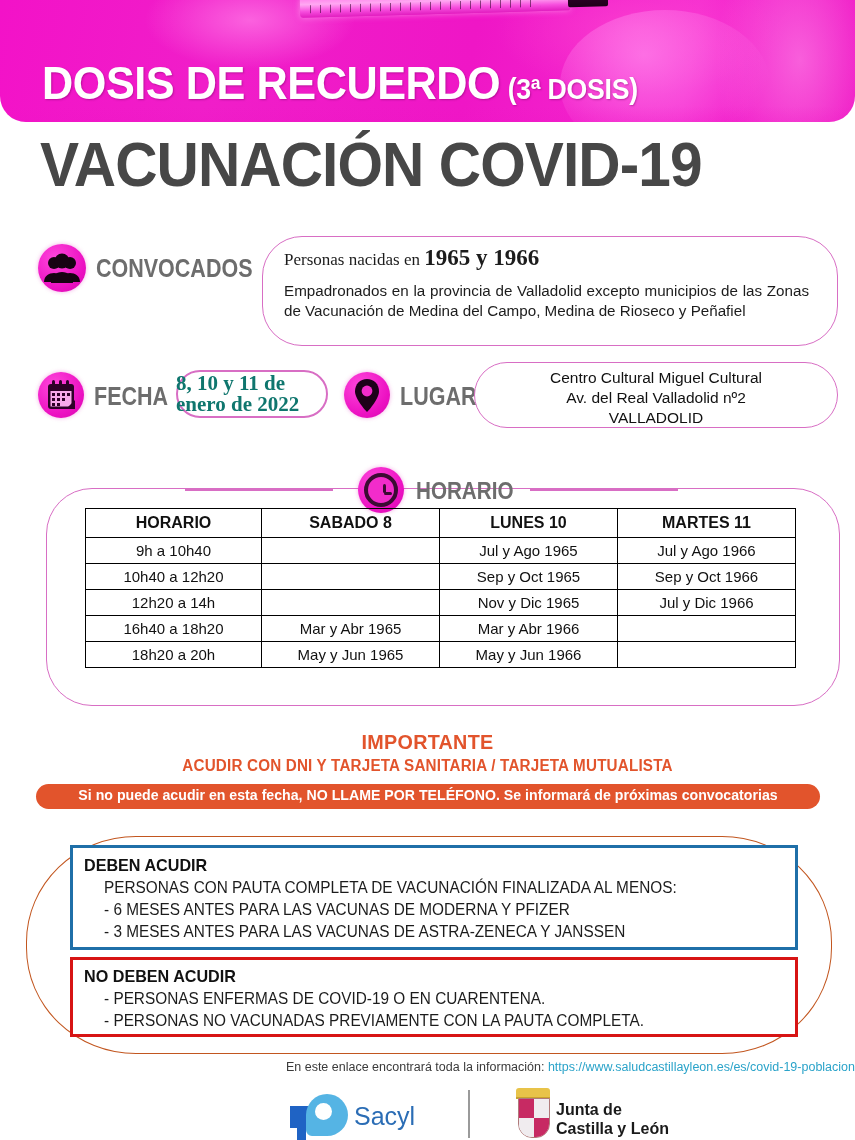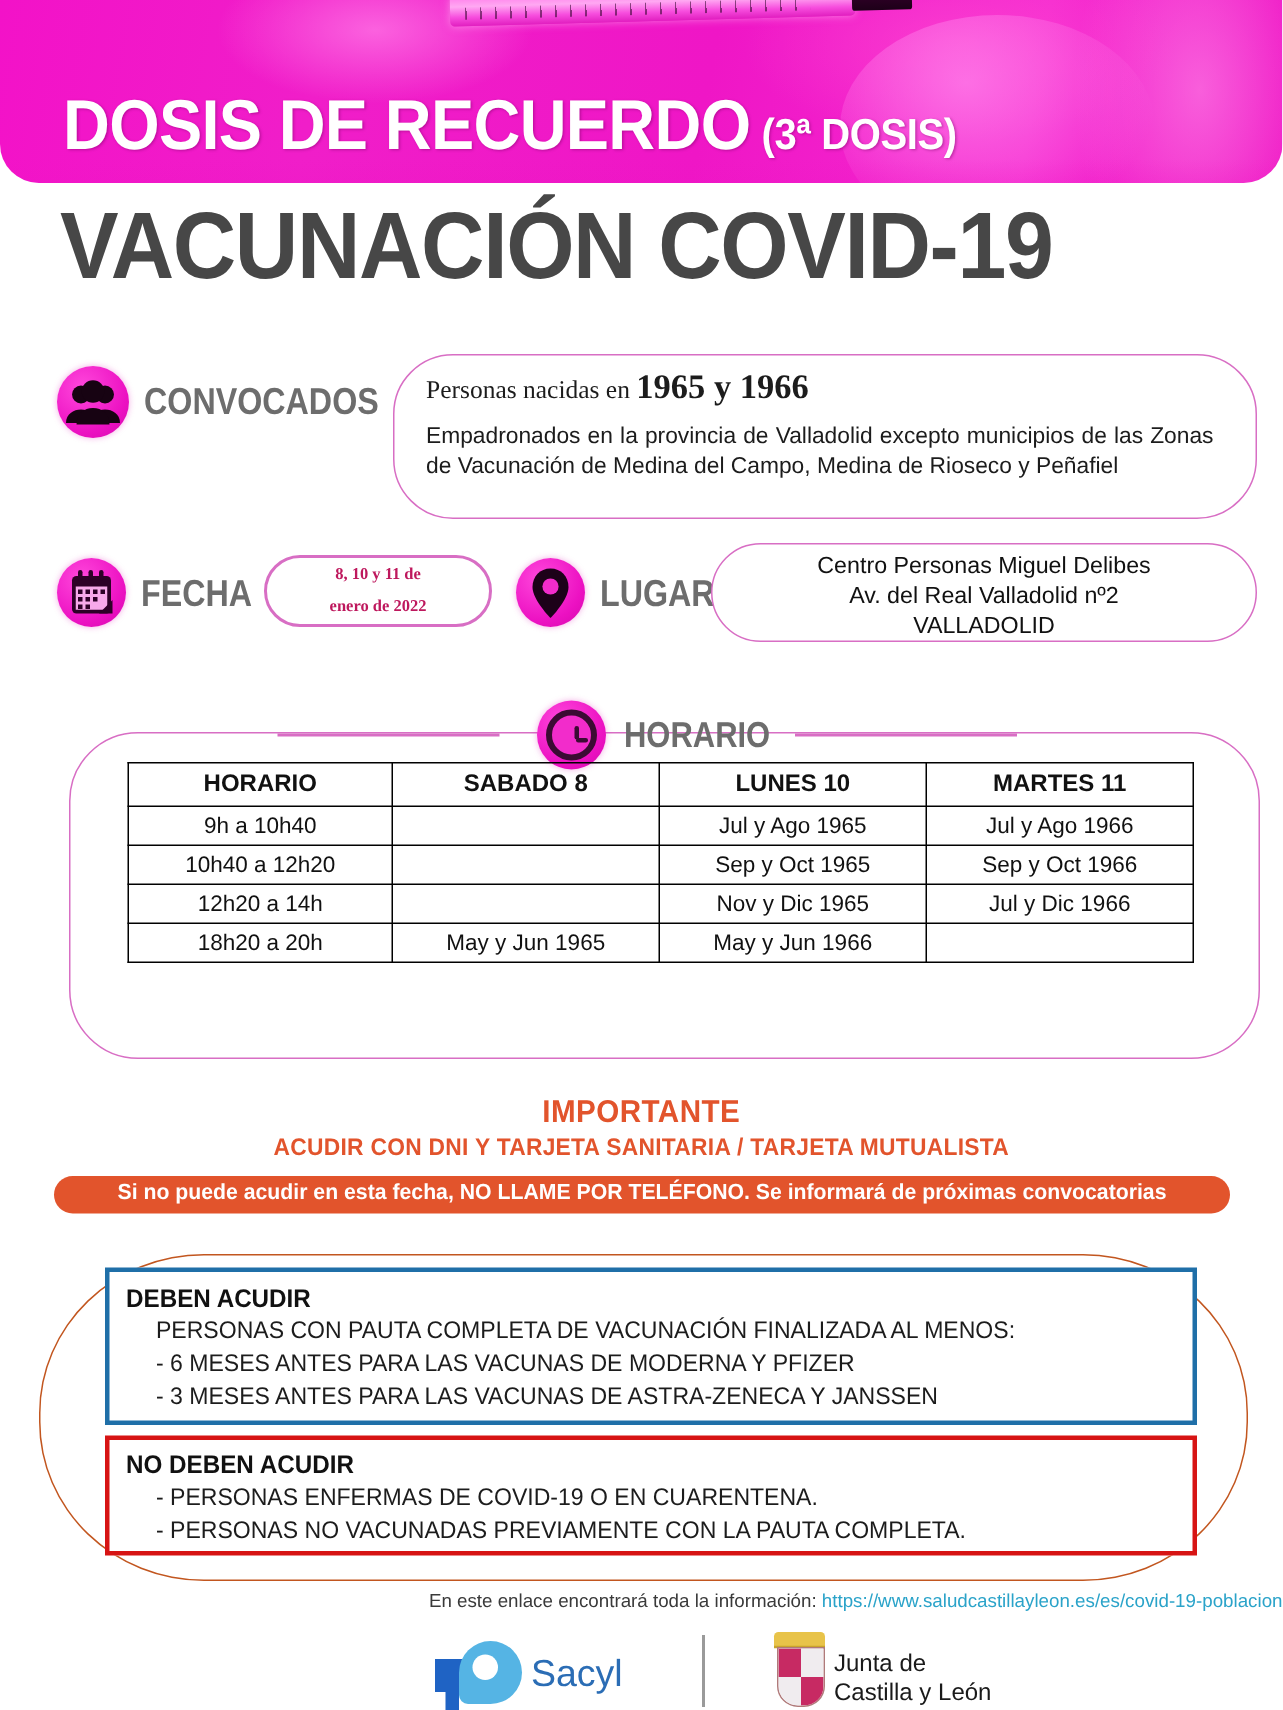--- a/index.html
+++ b/index.html
@@ -105,22 +105,22 @@
     font-size:15.2px;line-height:19.5px;color:#1c1c1c;
     text-align:justify;
   }
 
   
   #fecha-badge{left:38px;top:372px;width:46px;height:46px;}
   #fecha-label{left:94px;top:382px;}
   #fecha-bubble{left:176px;top:370px;width:152px;height:48px;border-radius:24px;border-width:2px;}
   .fecha-text{
     position:absolute;left:176px;top:373px;width:152px;
-    text-align:center;font-family:"Liberation Serif", serif;
-    font-weight:bold;font-size:11px;line-height:21px;color:#be185d;
+    font-family:"Liberation Serif", serif;
+    font-weight:bold;font-size:21px;line-height:21px;color:#0f766e;
   }
 
   
   #lugar-badge{left:344px;top:372px;width:46px;height:46px;}
   #lugar-label{left:400px;top:382px;}
   #lugar-bubble{left:474px;top:362px;width:364px;height:66px;border-radius:33px;}
   .lugar-text{
     position:absolute;left:482px;top:368px;width:348px;
     text-align:center;font-size:15.5px;line-height:20px;color:#111;
   }
@@ -235,21 +235,21 @@
     position:absolute;left:20px;top:10px;width:30px;height:38px;
     background:#fff;border:1px solid #b07a7a;border-radius:0 0 14px 14px;
     overflow:hidden;
   }
   .shield i{position:absolute;width:15px;height:19px;display:block;}
   .shield .q1{left:0;top:0;background:#c72a63;}
   .shield .q2{left:15px;top:0;background:#f0ecef;}
   .shield .q3{left:0;top:19px;background:#f0ecef;}
   .shield .q4{left:15px;top:19px;background:#c72a63;}
   .junta-word{
-    position:absolute;left:58px;top:12px;font-size:16px;font-weight:normal;
+    position:absolute;left:58px;top:12px;font-size:16px;font-weight:bold;
     color:#1a1a1a;line-height:19px;
   }
 </style>
 </head>
 <body>
 
 <div class="poster">
 
   <div class="photo-band">
     <div class="arm-shape"></div>
@@ -310,21 +310,21 @@
 
   <div class="badge" id="lugar-badge">
     <svg width="46" height="46" viewBox="0 0 46 46">
       <path d="M23 7c-7 0-12 5.4-12 12.3 0 8.6 12 20.7 12 20.7s12-12.1 12-20.7C35 12.4 30 7 23 7z" fill="#1d0119"></path>
       <circle cx="23" cy="19" r="5.4" fill="#f22ccb"></circle>
     </svg>
   </div>
   <div class="sec-label" id="lugar-label">LUGAR</div>
   <div class="bubble" id="lugar-bubble"></div>
   <div class="lugar-text">
-    <div>Centro Personas Miguel Delibes</div>
+    <div>Centro Cultural Miguel Cultural</div>
     <div>Av. del Real Valladolid nº2</div>
     <div>VALLADOLID</div>
   </div>
 
   <div class="bubble" id="horario-bubble"></div>
   <div class="hr-line-l"></div>
   <div class="hr-line-r"></div>
   <div class="badge" id="horario-badge">
     <div class="clock-face">
       <div class="clock-h"></div>
@@ -359,20 +359,26 @@
           <td>10h40 a 12h20</td>
           <td></td>
           <td>Sep y Oct 1965</td>
           <td>Sep y Oct 1966</td>
         </tr>
         <tr>
           <td>12h20 a 14h</td>
           <td></td>
           <td>Nov y Dic 1965</td>
           <td>Jul y Dic 1966</td>
+        </tr>
+        <tr>
+          <td>16h40 a 18h20</td>
+          <td>Mar y Abr 1965</td>
+          <td>Mar y Abr 1966</td>
+          <td></td>
         </tr>
         <tr>
           <td>18h20 a 20h</td>
           <td>May y Jun 1965</td>
           <td>May y Jun 1966</td>
           <td></td>
         </tr>
       </tbody>
   </table>
 

